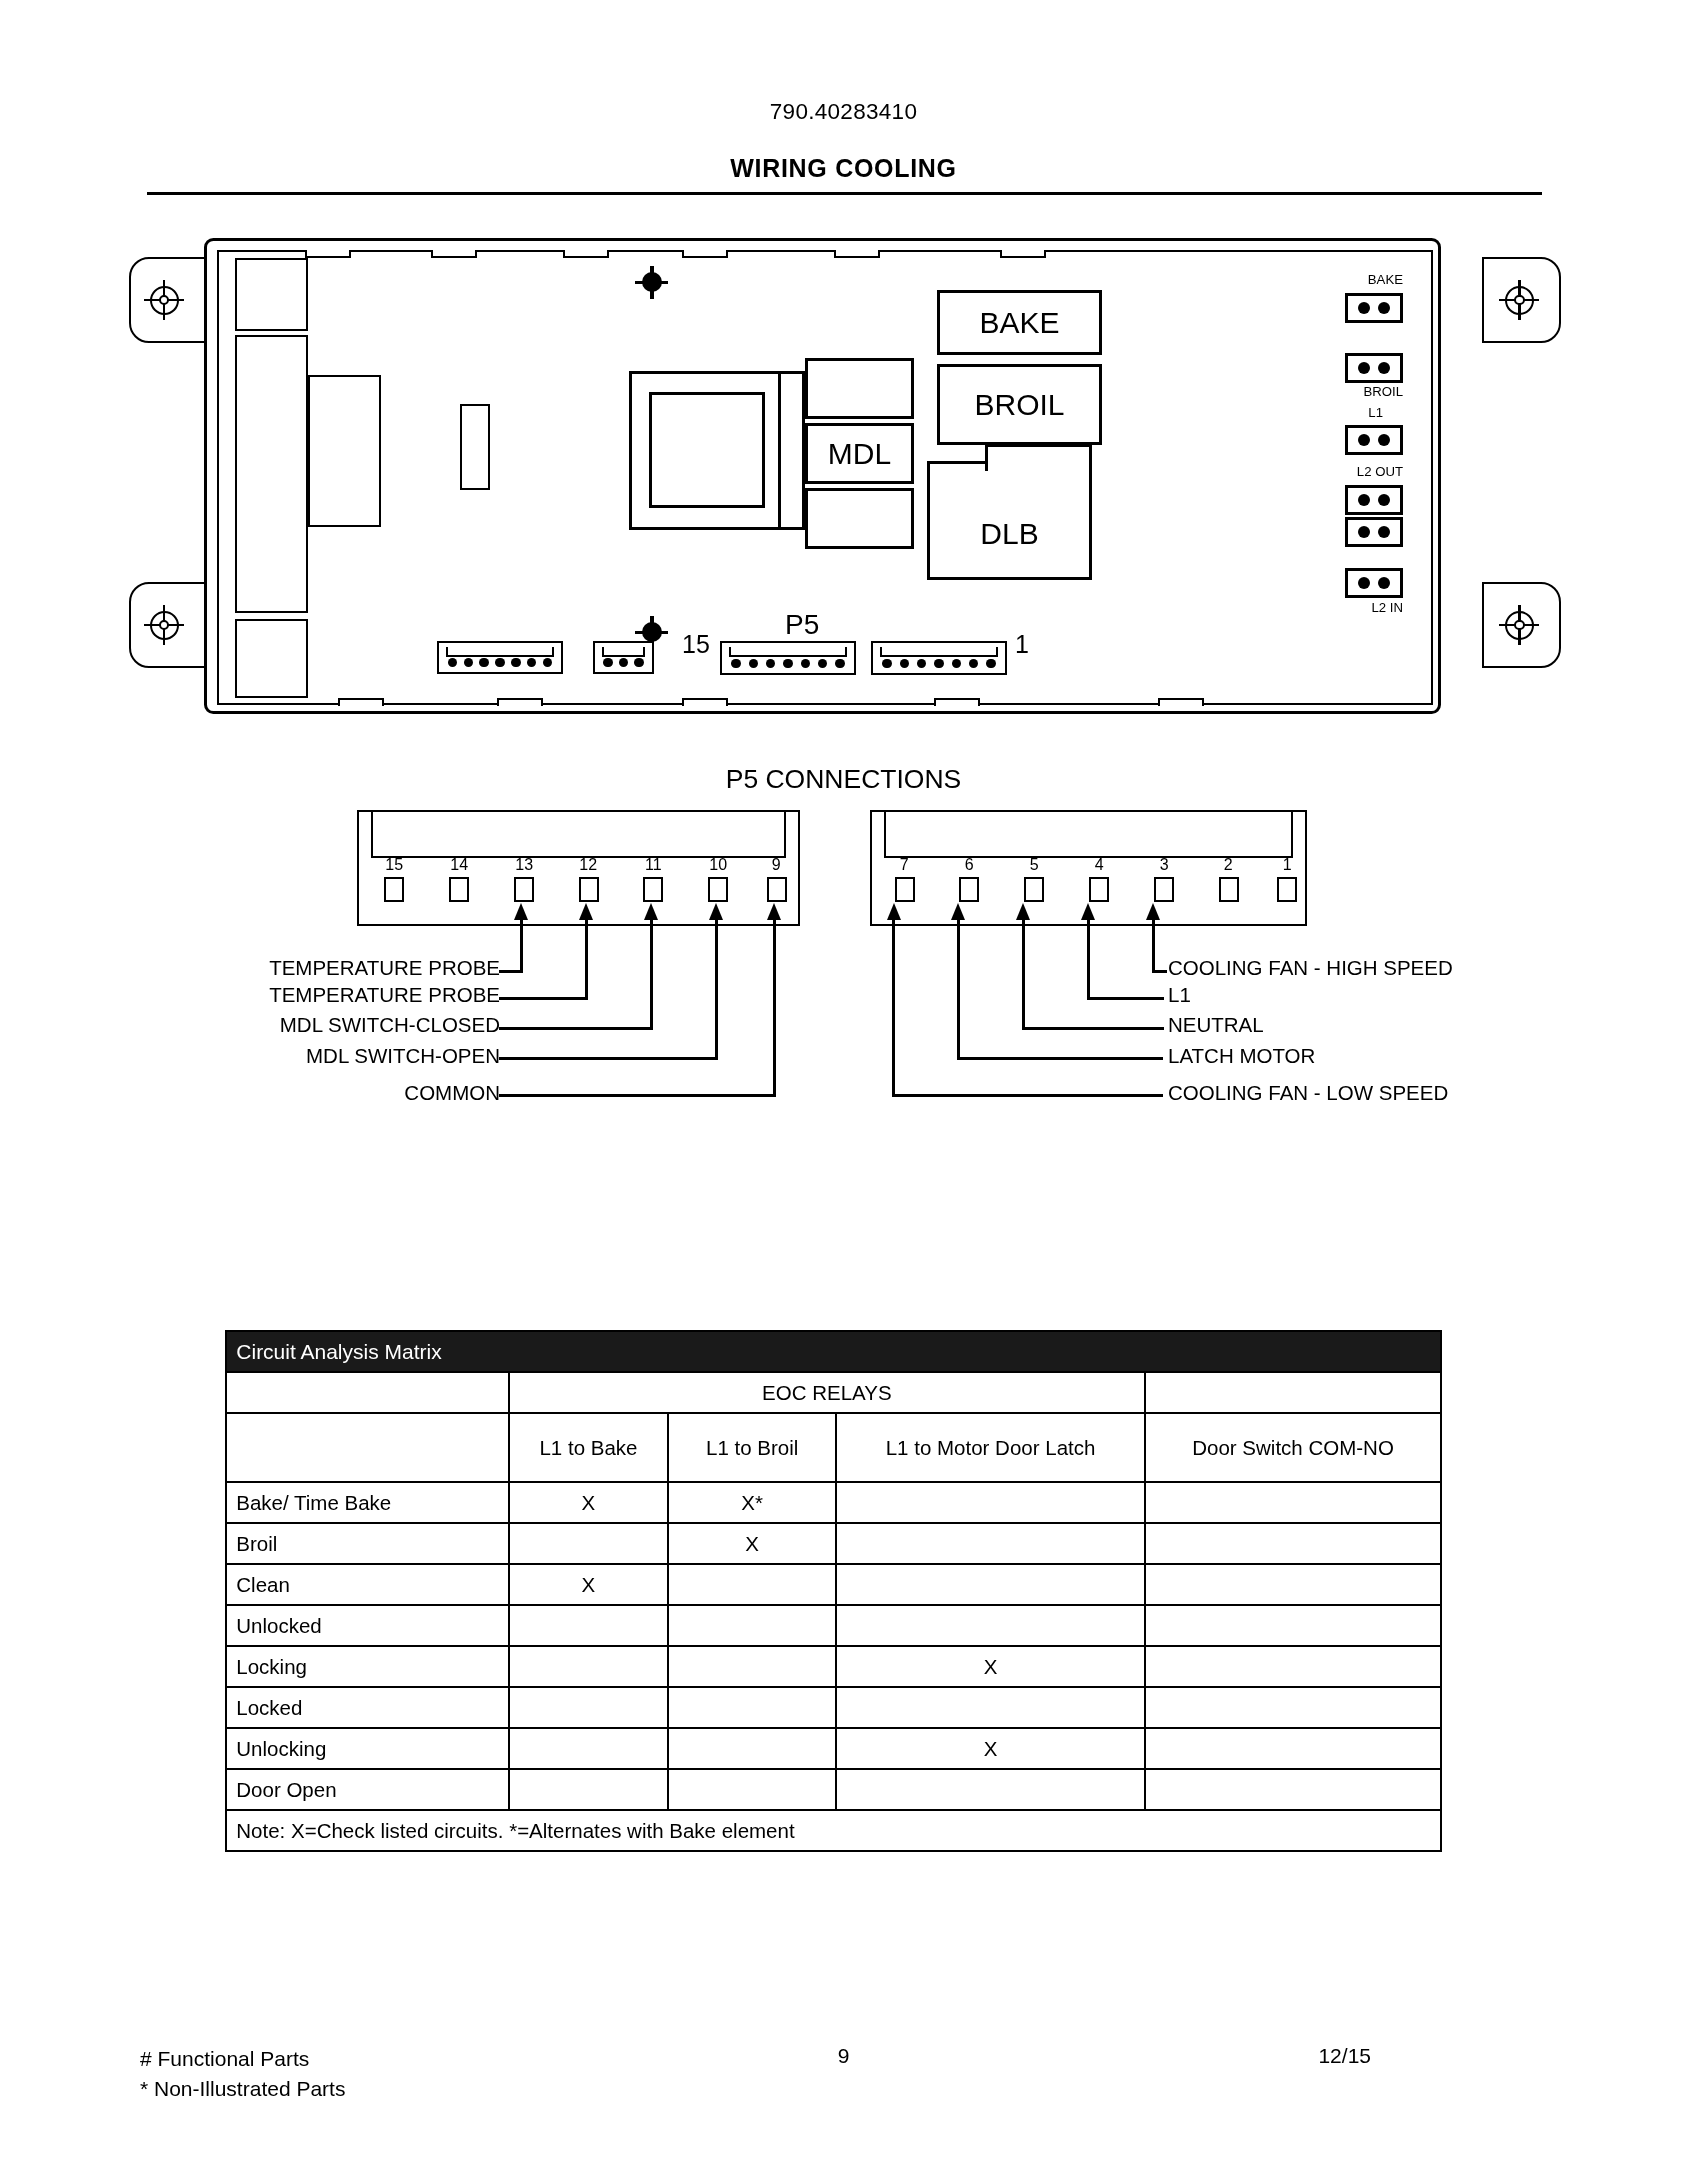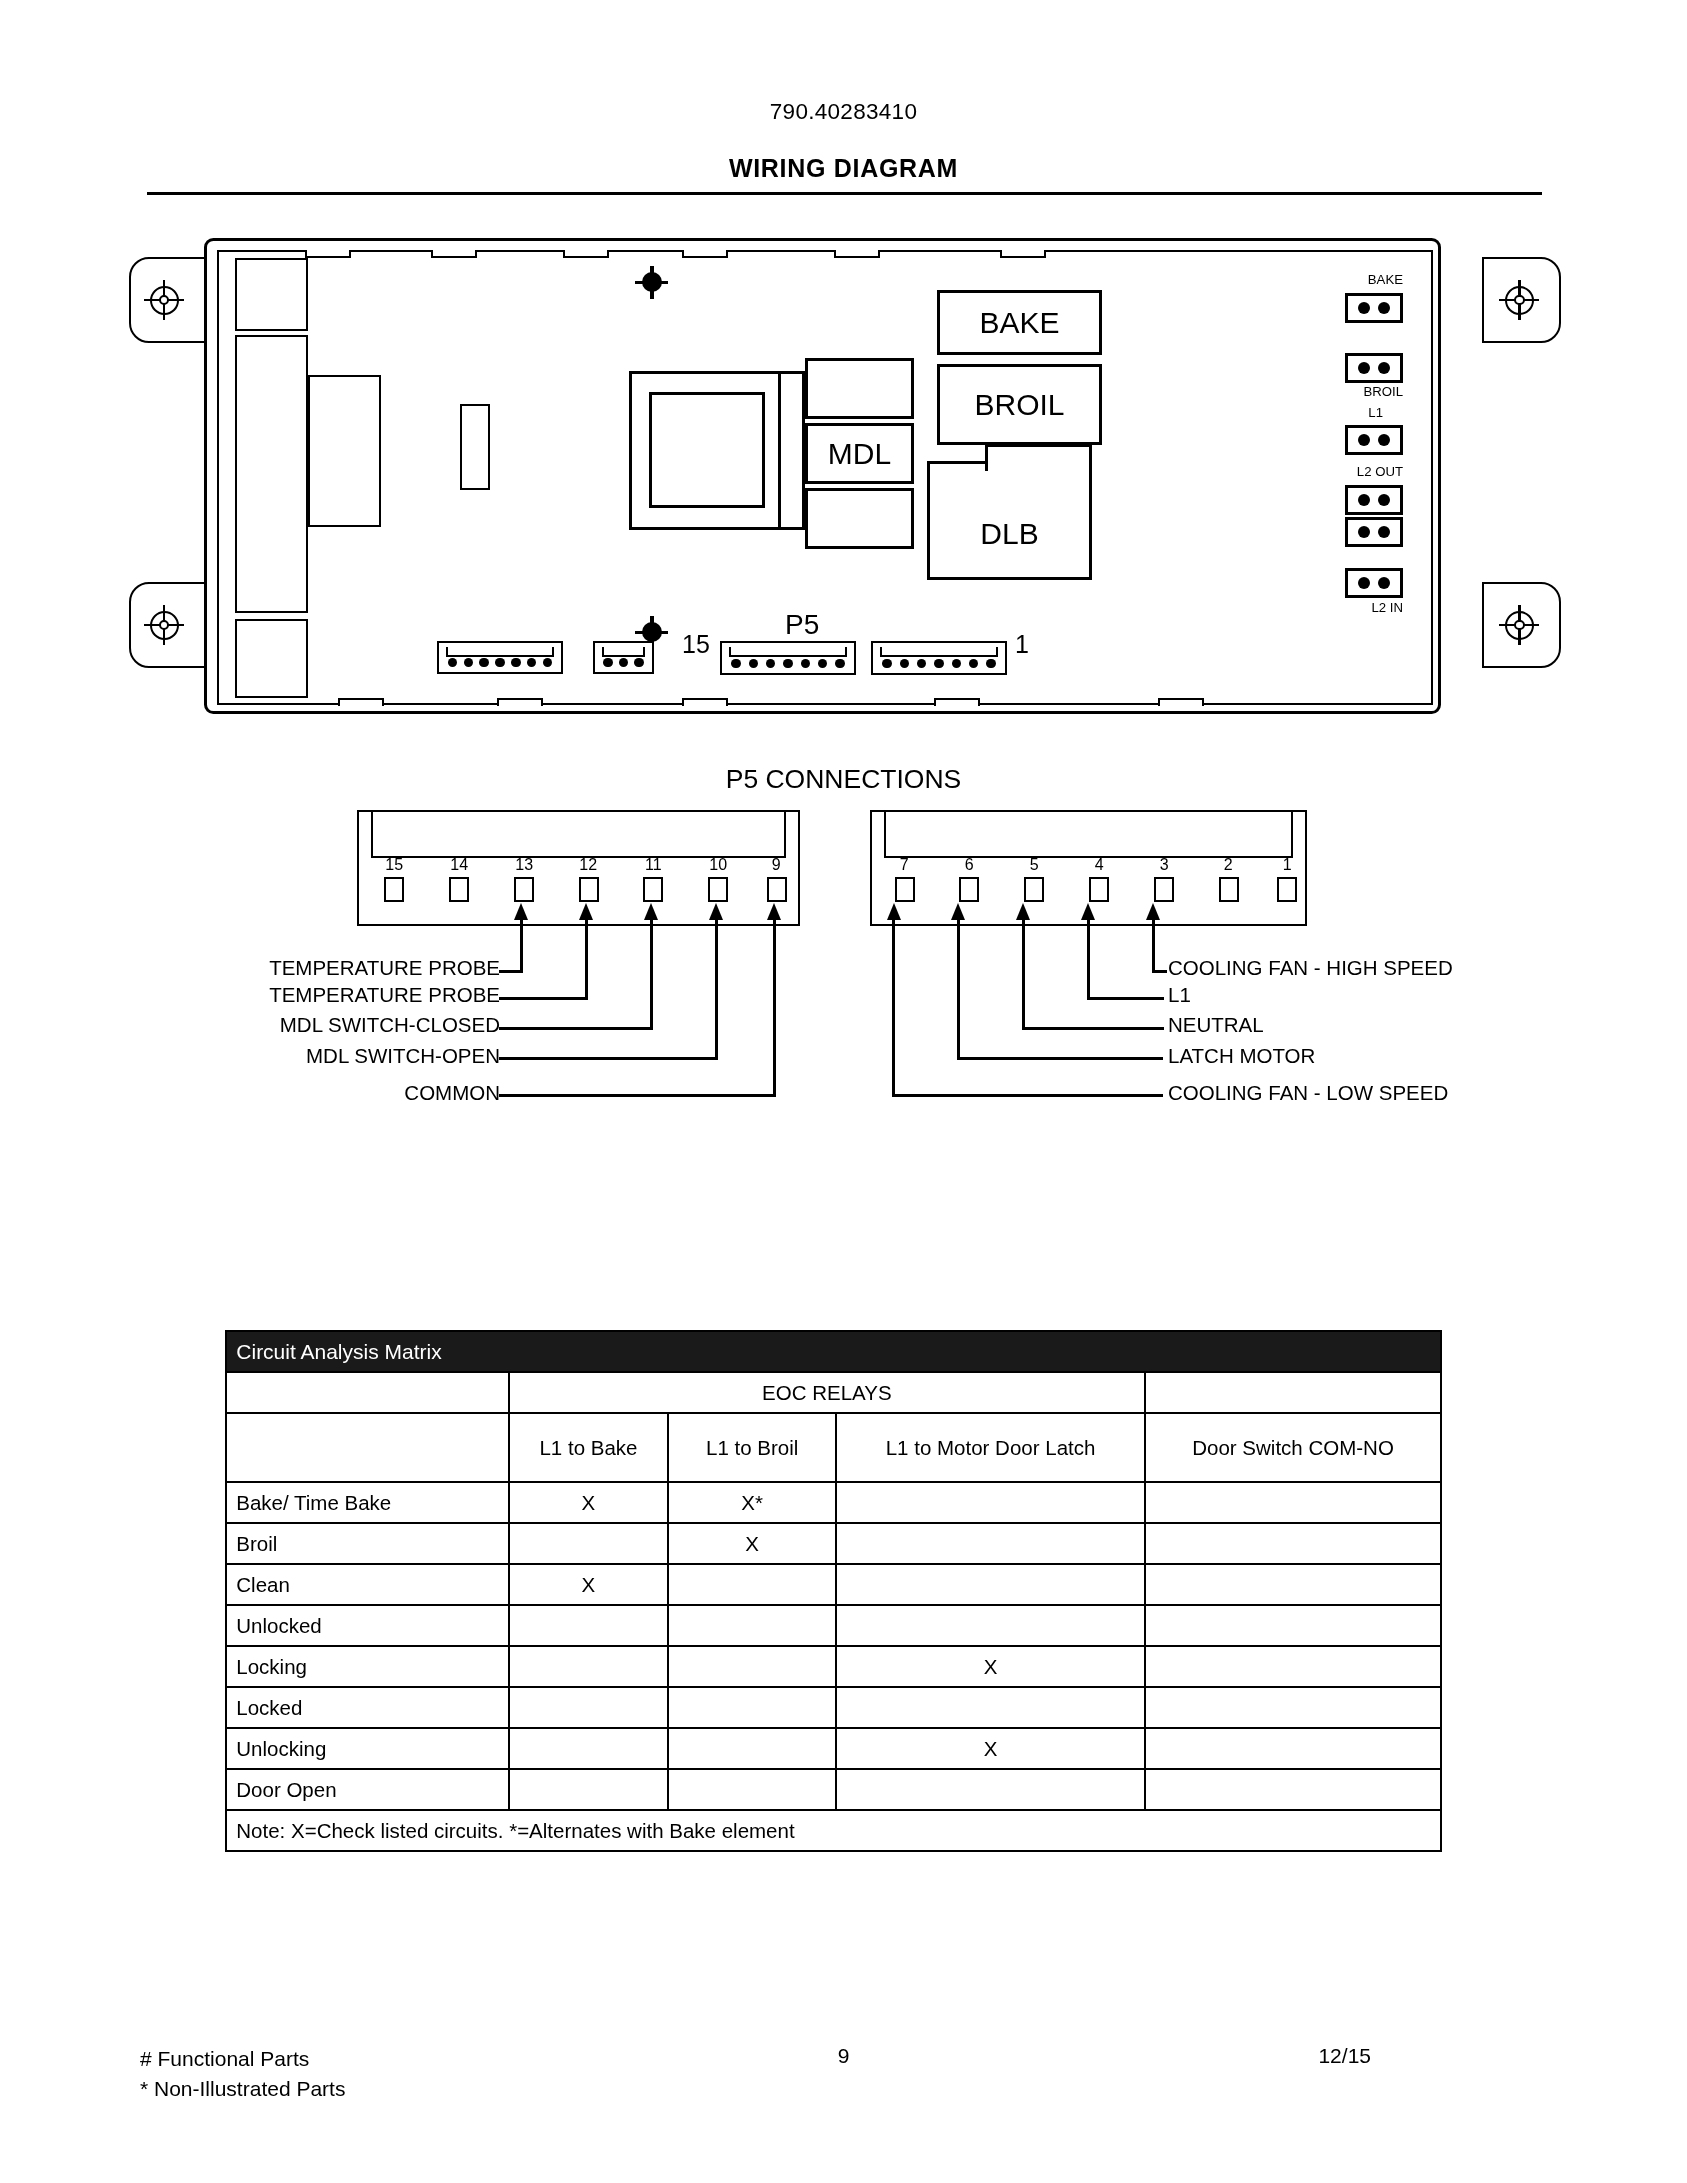--- a/index.html
+++ b/index.html
@@ -231,21 +231,21 @@
   
   #footer { position: absolute; top: 2044px; left: 0; width: 1513px; height: 79px; }
   #footer-left { position: absolute; left: 140px; top: 0; font-size: 21px; line-height: 30px; }
   #footer-page { position: absolute; left: 0; top: 0; width: 1687px; text-align: center; font-size: 21px; }
   #footer-date { position: absolute; right: 142px; top: 0; font-size: 21px; }
 </style>
 </head>
 <body>
 
 <div id="doc-number">790.40283410</div>
-<div id="page-title">WIRING DIAGRAM</div>
+<div id="page-title">WIRING COOLING</div>
 <div id="header-rule"></div>
 
 <div id="board-area">
 
   <div class="mount-ear ear-l1">
     <div class="screw" style="left:18.5px; top:26.5px;">
         <div class="screw-inner"></div>
       </div>
   </div>
   <div class="mount-ear ear-l2">

